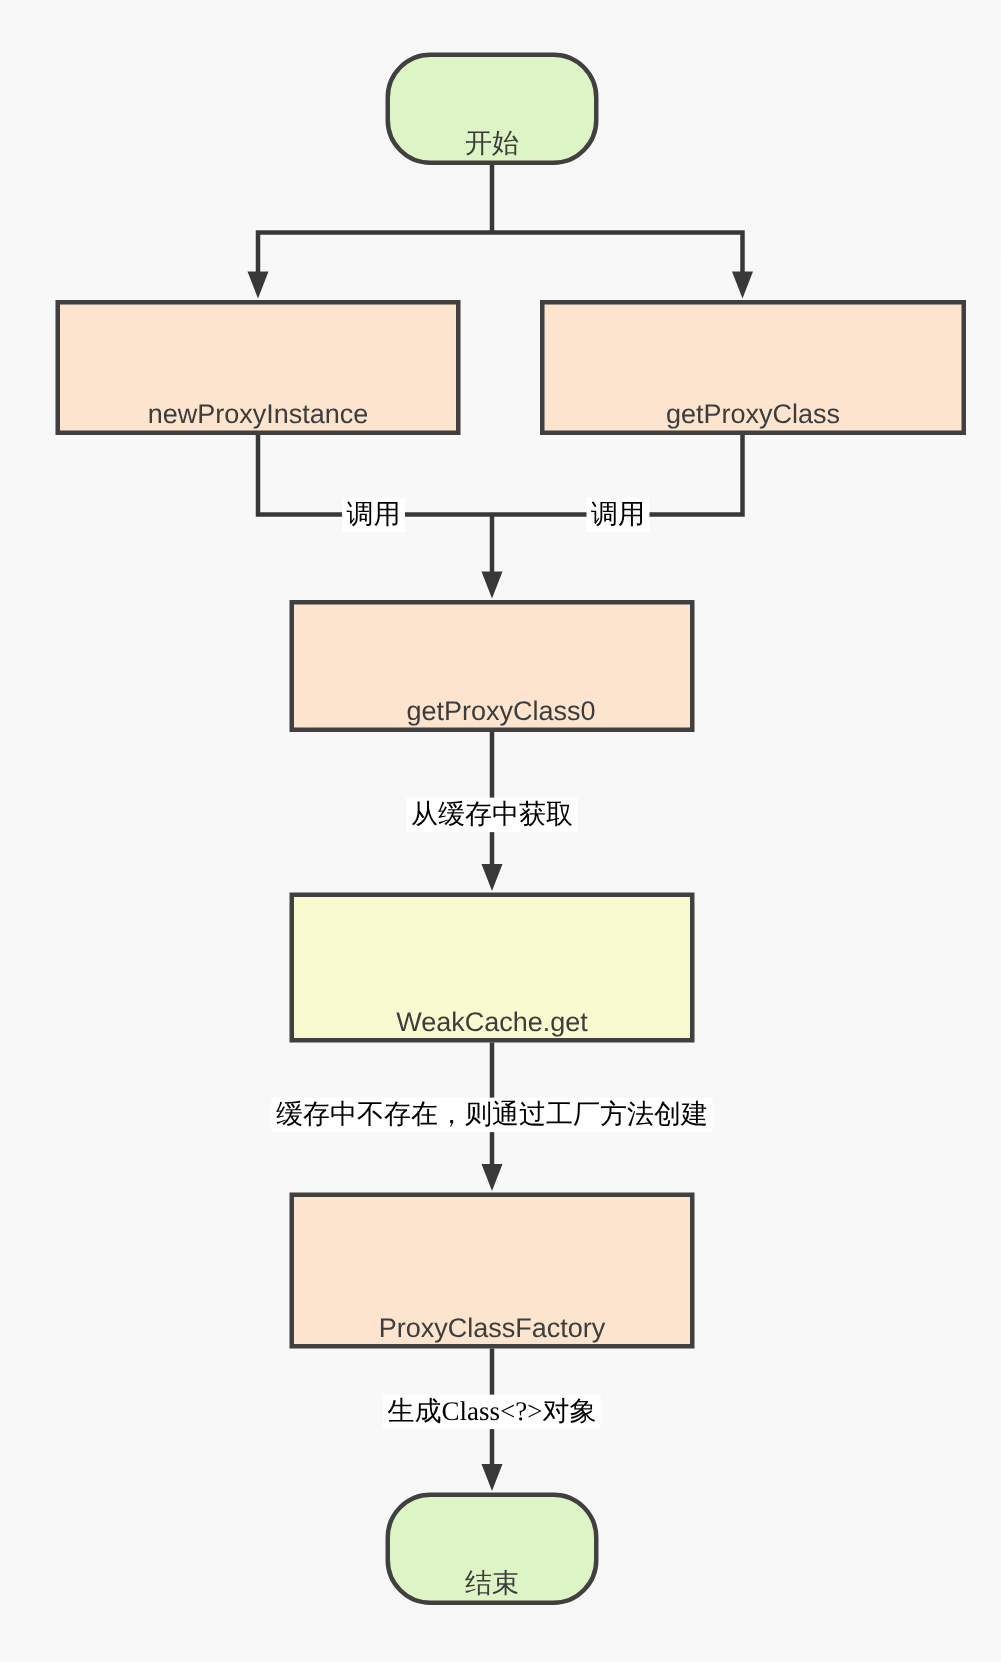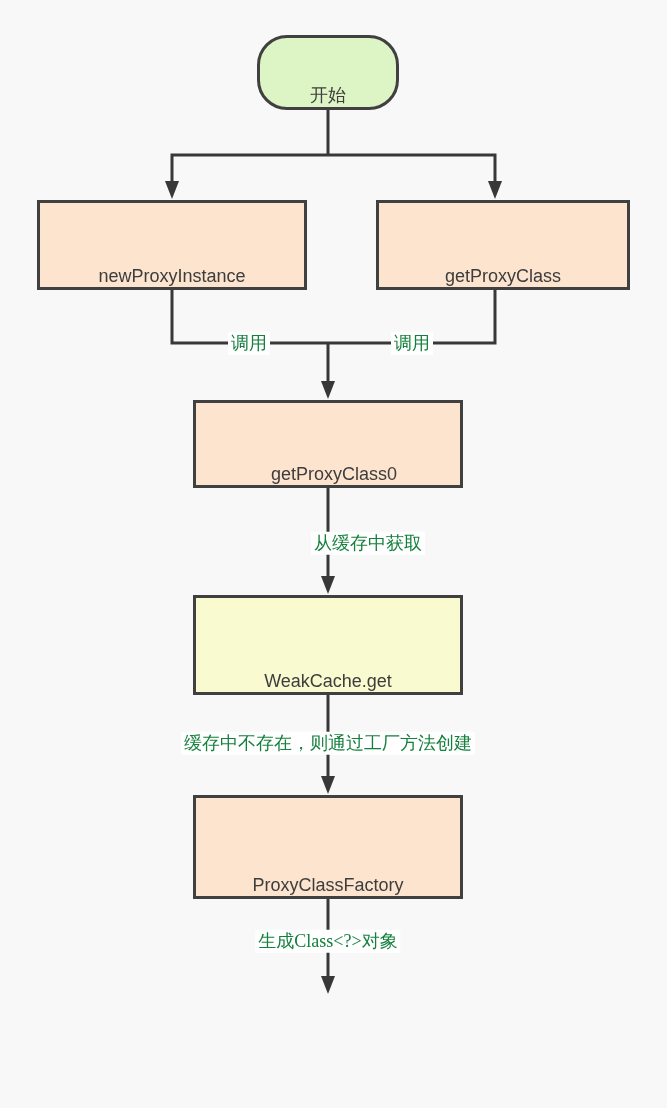--- a/index.html
+++ b/index.html
@@ -46,21 +46,21 @@
   }
   .rect { border-radius: 0; }
   .pill { border-radius: 30px; }
   .fill-green  { background: #ddf5c5; }
   .fill-peach  { background: #fce4ce; }
   .fill-yellow { background: #fafad0; }
   .edge-label {
     position: absolute;
     transform: translate(-50%, -50%);
     background: #ffffff;
-    color: #15803d;
+    color: #000000;
     font-size: 18px;
     line-height: 1.25;
     padding: 0 3px;
     white-space: nowrap;
   }
 </style>
 </head>
 <body>
 
 <div class="canvas">
@@ -89,40 +89,43 @@
   </svg>
 
   <div class="node pill fill-green" style="left:257px; top:35px; width:142px; height:75px;">
     <span>开始</span>
   </div>
 
   <div class="node rect fill-peach" style="left:37px; top:200px; width:270px; height:90px;">
     <span>newProxyInstance</span>
   </div>
 
-  <div class="node rect fill-peach" style="left:376px; top:200px; width:254px; height:90px;">
+  <div class="node rect fill-peach" style="left:360px; top:200px; width:284px; height:90px;">
     <span>getProxyClass</span>
   </div>
 
   <div class="node rect fill-peach" style="left:193px; top:400px; width:270px; height:88px;padding-left:12px;">
     <span>getProxyClass0</span>
   </div>
 
   <div class="node rect fill-yellow" style="left:193px; top:595px; width:270px; height:100px;">
     <span>WeakCache.get</span>
   </div>
 
   <div class="node rect fill-peach" style="left:193px; top:795px; width:270px; height:104px;">
     <span>ProxyClassFactory</span>
   </div>
 
+  <div class="node pill fill-green" style="left:257px; top:995px; width:142px; height:75px;">
+    <span>结束</span>
+  </div>
 
   <div class="edge-label" style="left:249px; top:343px;">调用</div>
 
   <div class="edge-label" style="left:412px; top:343px;">调用</div>
 
-  <div class="edge-label" style="left:328px; top:543px;margin-left:40px;">从缓存中获取</div>
+  <div class="edge-label" style="left:328px; top:543px;">从缓存中获取</div>
 
   <div class="edge-label" style="left:328px; top:743px;">缓存中不存在，则通过工厂方法创建</div>
 
   <div class="edge-label" style="left:328px; top:941px;font-family:Liberation Serif, serif;">生成Class&lt;?&gt;对象</div>
 
 </div>
 
 </body></html>

